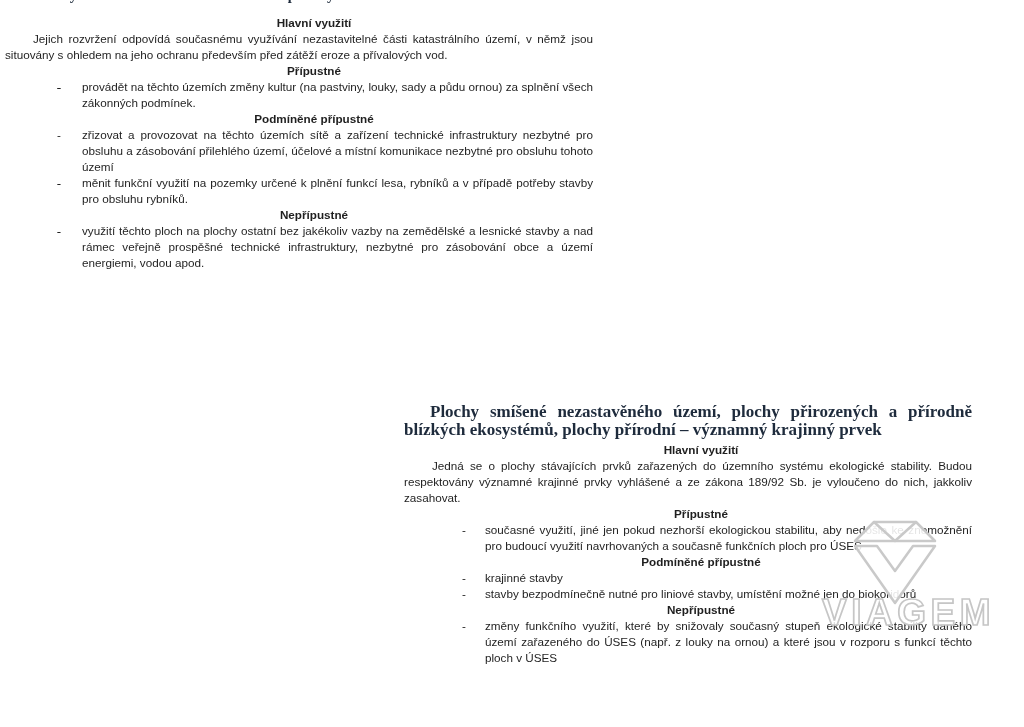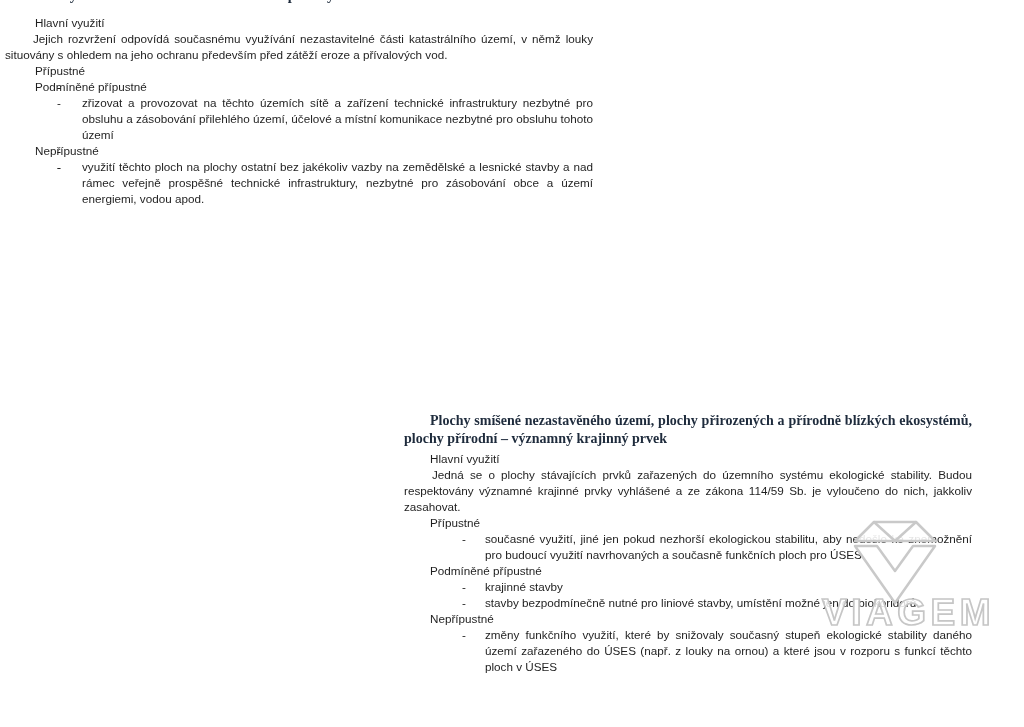--- a/index.html
+++ b/index.html
@@ -36,33 +36,33 @@
     white-space: nowrap;
   }
   .sec1 .blocks > :first-child { margin-top: 9px; }
 
   
   .sec2 { left: 404px; top: 403px; width: 568px; }
 
   .sec2 .sec-title {
     font-family: "Liberation Serif", serif;
     font-weight: bold;
-    font-size: 14px;
+    font-size: 17px;
     line-height: 17.5px;
     color: #1e2b3c;
     text-align: justify;
     text-align-last: left;
     text-indent: 26px;
-    margin: 9px 0 4px 0;
+    margin: 0 0 4px 0;
   }
 
   
   .h {
-    font-weight: normal;
-    text-align: left;
+    font-weight: bold;
+    text-align: center;
   }
   .sec1 .h { margin-left: 30px; }
   .sec2 .h { margin-left: 26px; }
 
   .para {
     text-align: justify;
     text-align-last: left;
     text-indent: 28px;
   }
 
@@ -90,40 +90,40 @@
 </style>
 </head>
 <body style="background: rgb(255, 255, 255); color: rgb(31, 31, 31);">
 
 <div class="sec sec1">
   <div class="title-clip">
     <div class="sec-title" style="color: rgb(30, 43, 60);">Plochy zemědělské – ZPF – trvalé travní porosty</div>
   </div>
   <div class="blocks">
       <div class="h">Hlavní využití</div>
-      <div class="para">Jejich rozvržení odpovídá současnému využívání nezastavitelné části katastrálního území, v němž louky situovány s ohledem na jeho ochranu především před zátěží eroze a přívalových vod.</div>
+      <div class="para">Jejich rozvržení odpovídá současnému využívání nezastavitelné části katastrálního území, v němž jsou situovány s ohledem na jeho ochranu především před zátěží eroze a přívalových vod.</div>
       <div class="h">Přípustné</div>
       <div class="li"><span class="dash">-</span></div>
       <div class="li"><span class="dash">-</span></div>
-      <div class="li"><span class="dash">-</span></div>
+      <div class="li"><span class="dash">-</span><span>provádět na těchto územích změny kultur (na pastviny, louky, sady a půdu ornou) za splnění všech zákonných podmínek.</span></div>
       <div class="h">Podmíněné přípustné</div>
       <div class="li"><span class="dash">-</span><span>zřizovat a provozovat na těchto územích sítě a zařízení technické infrastruktury nezbytné pro obsluhu a zásobování přilehlého území, účelové a místní komunikace nezbytné pro obsluhu tohoto území</span></div>
       <div class="li"><span class="dash">-</span></div>
-      <div class="li"><span class="dash">-</span></div>
+      <div class="li"><span class="dash">-</span><span>měnit funkční využití na pozemky určené k plnění funkcí lesa, rybníků a v případě potřeby stavby pro obsluhu rybníků.</span></div>
       <div class="h">Nepřípustné</div>
       <div class="li"><span class="dash">-</span></div>
       <div class="li"><span class="dash">-</span><span>využití těchto ploch na plochy ostatní bez jakékoliv vazby na zemědělské a lesnické stavby a nad rámec veřejně prospěšné technické infrastruktury, nezbytné pro zásobování obce a území energiemi, vodou apod.</span></div>
     </div>
 </div>
 
 <div class="sec sec2">
   <div class="sec-title" style="color: rgb(30, 43, 60);">Plochy smíšené nezastavěného území, plochy přirozených a přírodně blízkých ekosystémů, plochy přírodní – významný krajinný prvek</div>
   <div class="blocks">
       <div class="h">Hlavní využití</div>
-      <div class="para">Jedná se o plochy stávajících prvků zařazených do územního systému ekologické stability. Budou respektovány významné krajinné prvky vyhlášené a ze zákona 114/59 Sb. je vyloučeno do nich, jakkoliv zasahovat.</div>
+      <div class="para">Jedná se o plochy stávajících prvků zařazených do územního systému ekologické stability. Budou respektovány významné krajinné prvky vyhlášené a ze zákona 189/92 Sb. je vyloučeno do nich, jakkoliv zasahovat.</div>
       <div class="h">Přípustné</div>
       <div class="li"><span class="dash">-</span><span>současné využití, jiné jen pokud nezhorší ekologickou stabilitu, aby nedošlo ke znemožnění pro budoucí využití navrhovaných a současně funkčních ploch pro ÚSES</span></div>
       <div class="h">Podmíněné přípustné</div>
       <div class="li"><span class="dash">-</span><span>krajinné stavby</span></div>
       <div class="li"><span class="dash">-</span><span>stavby bezpodmínečně nutné pro liniové stavby, umístění možné jen do biokoridorů</span></div>
       <div class="h">Nepřípustné</div>
       <div class="li"><span class="dash">-</span><span>změny funkčního využití, které by snižovaly současný stupeň ekologické stability daného území zařazeného do ÚSES (např. z louky na ornou) a které jsou v rozporu s funkcí těchto ploch v ÚSES</span></div>
     </div>
 </div>
 

